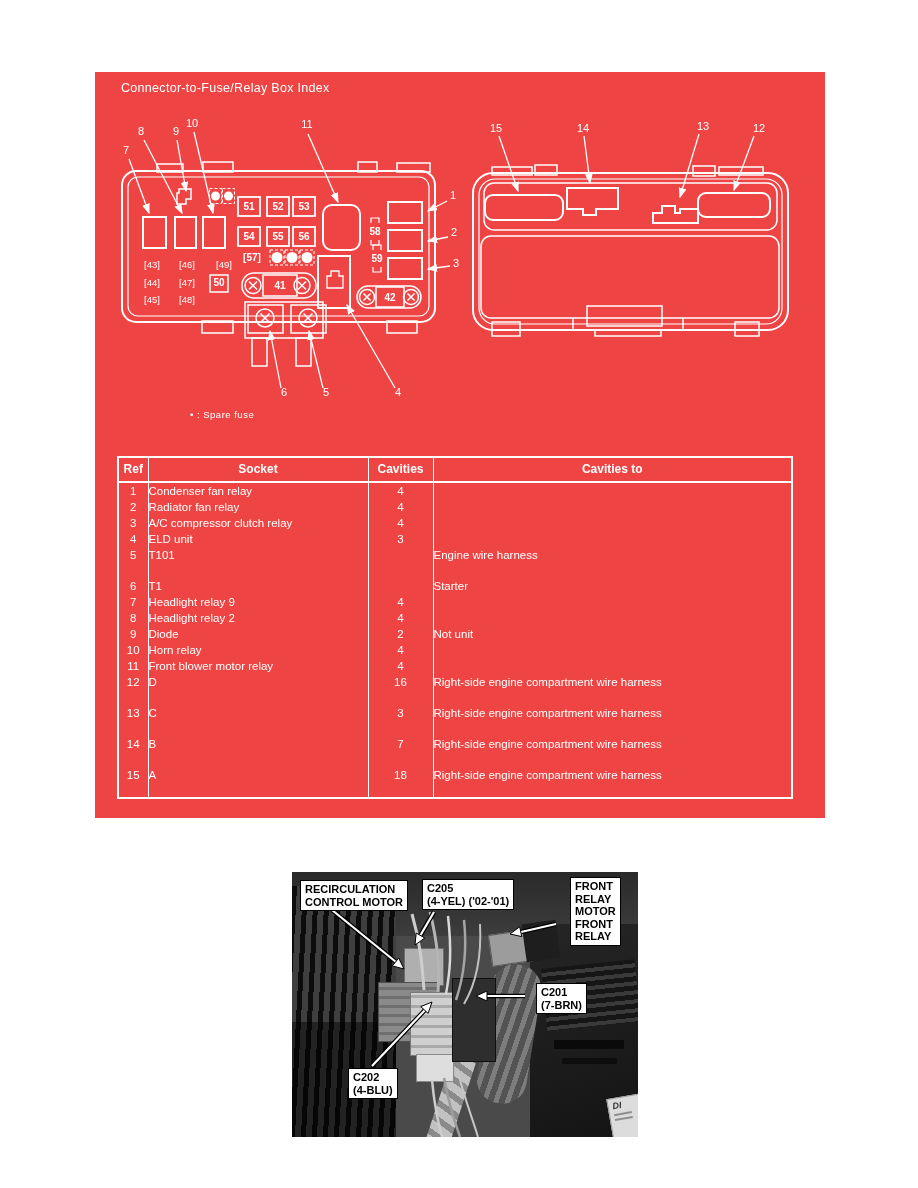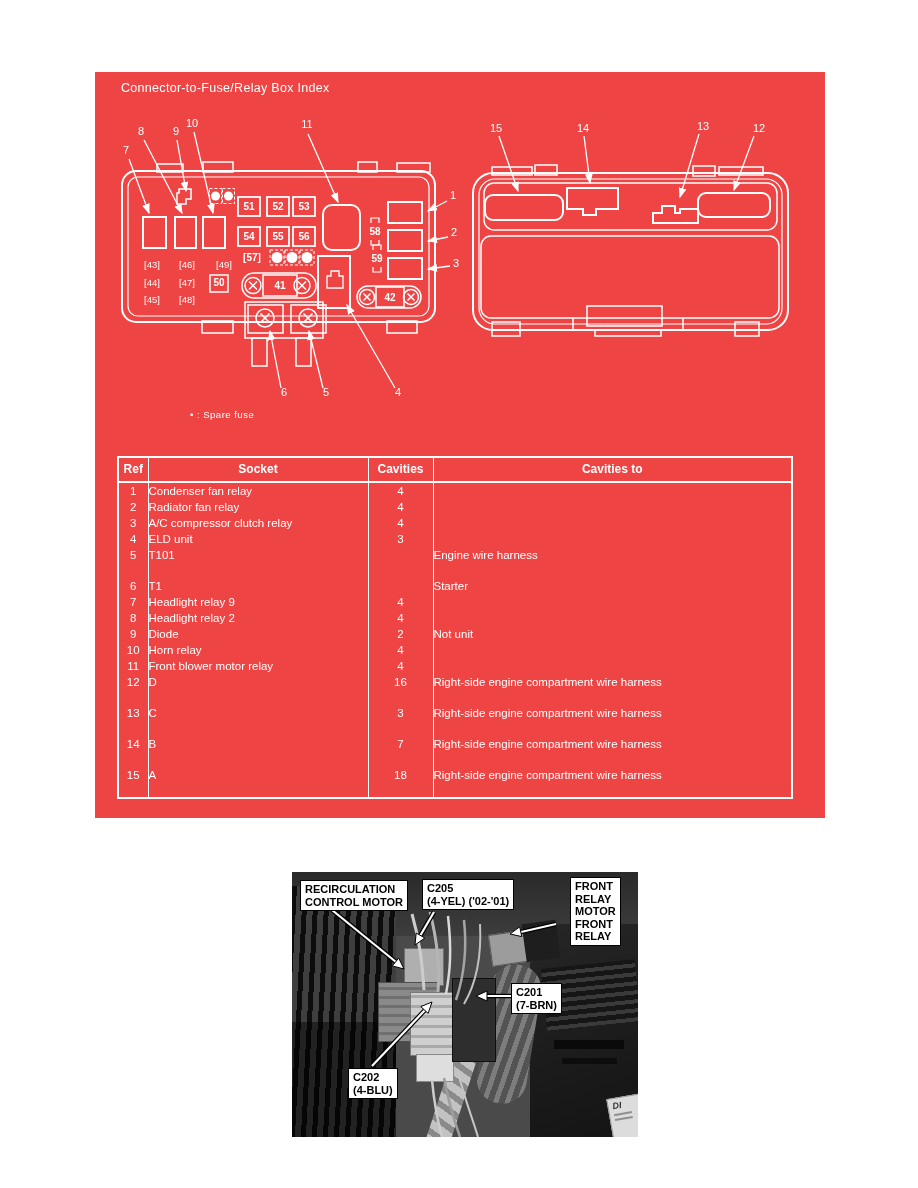--- a/index.html
+++ b/index.html
@@ -455,21 +455,21 @@
     <span>C205</span><br>
     <span>(4-YEL) ('02-'01)</span>
   </div>
   <div class="plabel" style="left:258px;top:5px;margin-left:20px;">
     <span>FRONT</span><br>
     <span>RELAY</span><br>
     <span>MOTOR</span><br>
     <span>FRONT</span><br>
     <span>RELAY</span>
   </div>
-  <div class="plabel" style="left:219px;top:111px;">
+  <div class="plabel" style="left:244px;top:111px;">
     <span>C201</span><br>
     <span>(7-BRN)</span>
   </div>
   <div class="plabel" style="left:56px;top:196px;">
     <span>C202</span><br>
     <span>(4-BLU)</span>
   </div>
   <div class="cornerlabel">
     <span>DI</span>
     <span class="l1"></span><span class="l2"></span>

